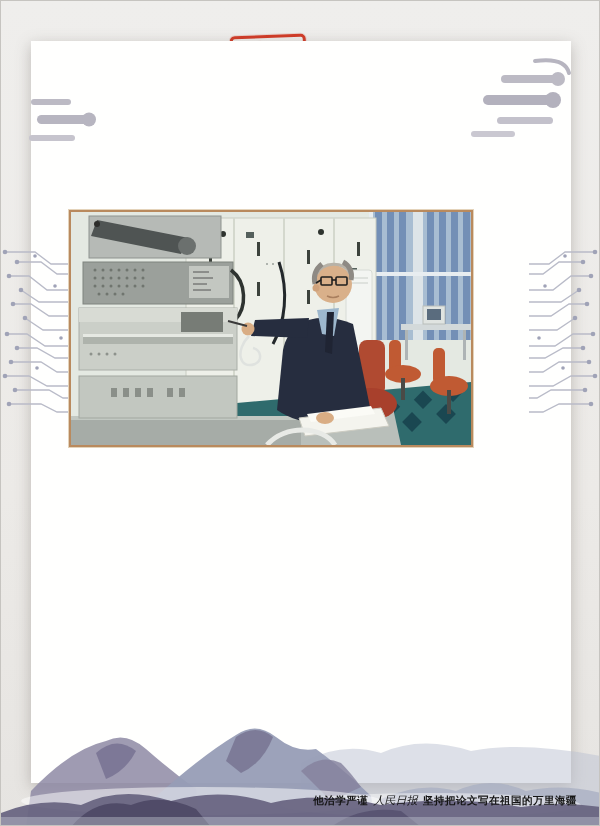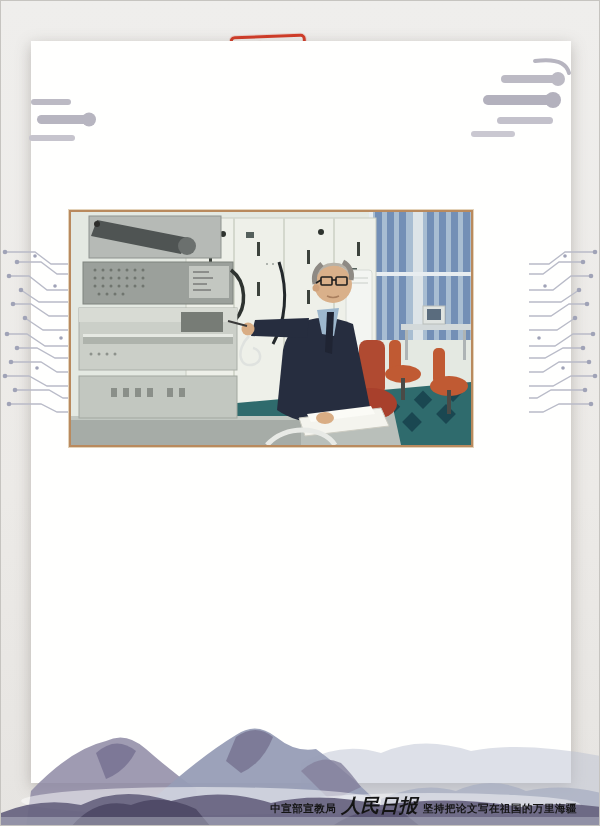--- a/index.html
+++ b/index.html
@@ -42,22 +42,22 @@
   
   .thumbs{position:absolute;left:0;top:566px;width:540px;display:flex;
     justify-content:center;gap:13px;}
   .thumb{width:138px;height:93px;border:2px solid #b98a5e;outline:1px solid #e4d3ba;
     background:#cabfa8;}
   .thumb svg{display:block;}
   
   .mountains{position:absolute;left:0;top:700px;width:600px;height:126px;z-index:5;}
   .footer{position:absolute;right:22px;top:792px;z-index:6;color:#141414;
     font-size:10.5px;font-weight:bold;letter-spacing:.5px;white-space:nowrap;}
-  .footer .script{font-family:"DejaVu Serif",serif;font-style:italic;font-weight:bold;
-    font-size:19px;letter-spacing:0;margin:0 2px;}
+  .footer .script{font-family:"DejaVu Serif",serif;font-style:italic;font-weight:normal;
+    font-size:11px;letter-spacing:0;margin:0 2px;}
 </style>
 </head>
 <body>
 
 <div class="canvas">
   <div class="page"></div>
 
   <svg class="cloud cloud-left" width="72" height="62" viewBox="0 0 72 62">
     <rect x="2" y="4" width="40" height="6" rx="3" fill="#bcbac4"></rect>
     <rect x="8" y="20" width="52" height="9" rx="4.5" fill="#b7b5c0"></rect>
@@ -476,17 +476,17 @@
     <path d="M380,98 Q420,80 455,90 Q490,74 525,90 Q560,82 600,92 L600,126 L380,126 Z" fill="#aab0c3" opacity=".8"></path>
     <ellipse cx="200" cy="100" rx="180" ry="14" fill="#ffffff" opacity=".5"></ellipse>
     <ellipse cx="430" cy="104" rx="150" ry="12" fill="#ffffff" opacity=".45"></ellipse>
     <path d="M0,112 Q40,96 80,104 Q120,84 170,100 Q220,86 270,102 Q320,90 380,104 Q450,94 520,106 Q560,100 600,106 L600,126 L0,126 Z" fill="#696582" opacity=".95"></path>
     <path d="M70,126 Q95,96 130,104 Q160,92 195,108 L210,126 Z" fill="#504b68"></path>
     <path d="M330,126 Q360,104 400,110 L420,126 Z" fill="#575270" opacity=".9"></path>
     <rect x="0" y="116" width="600" height="10" fill="#c9ccd6" opacity=".4"></rect>
   </svg>
 
   <div class="footer">
-    <span>中宣部宣教局</span>
+    <span>他治学严谨</span>
     <span class="script">人民日报</span>
     <span>坚持把论文写在祖国的万里海疆</span>
   </div>
 </div>
 
 </body></html>

